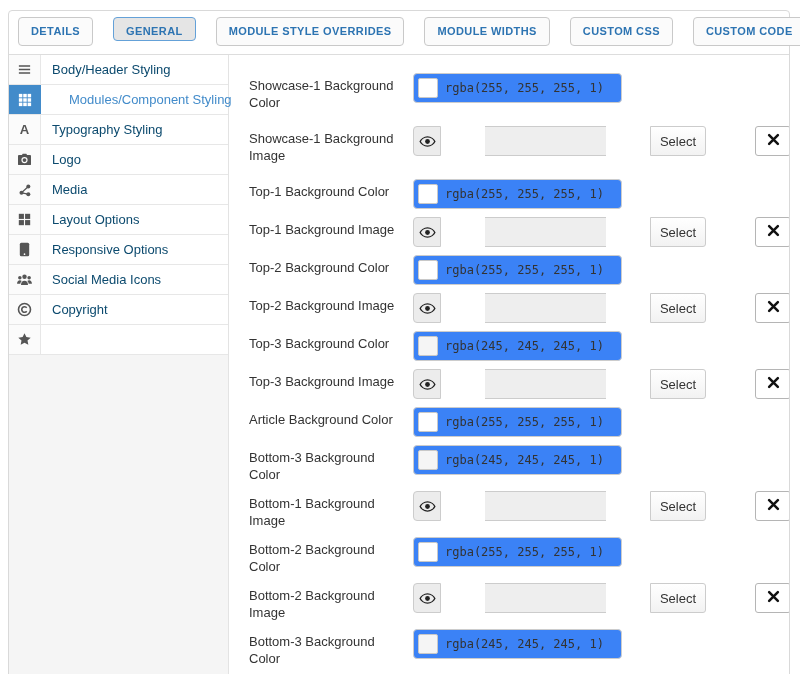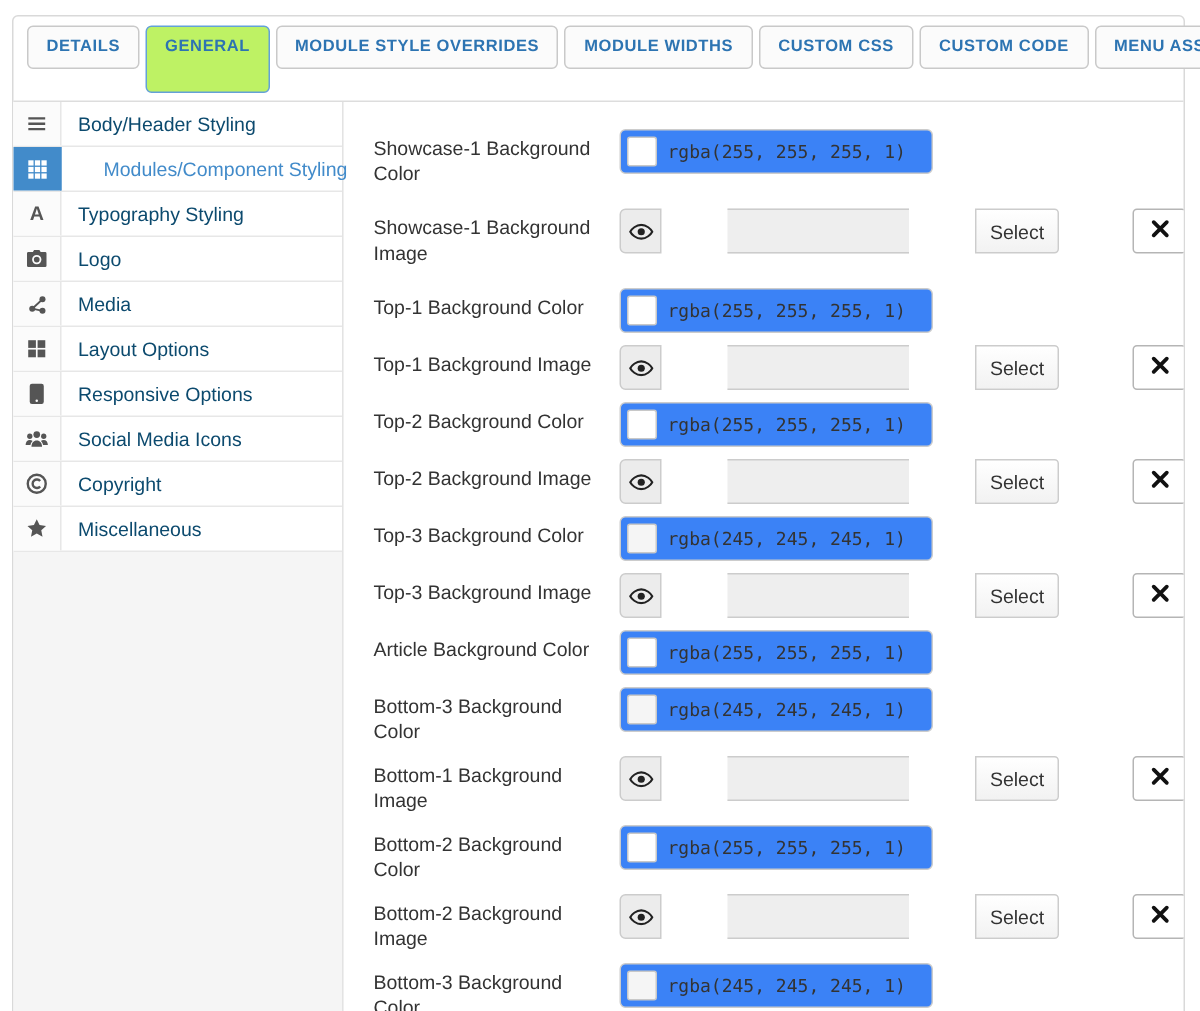--- a/index.html
+++ b/index.html
@@ -2,27 +2,27 @@
 <html><head>
 <meta charset="utf-8">
 <style>
   * { box-sizing: border-box; margin: 0; padding: 0; }
   html, body { width: 800px; height: 674px; overflow: hidden; background: #fff;
     font-family: "Liberation Sans", sans-serif; }
   .panel { position: absolute; left: 8px; top: 10px; width: 782px; height: 700px;
     background: #fff; border: 1px solid #d9d9d9; border-radius: 4px; }
 
   
-  .tab-bar { display: flex; align-items: flex-start; gap: 4px; padding: 6px 9px 8px;
+  .tab-bar { display: flex; align-items: flex-start; gap: 20px; padding: 6px 9px 8px;
     border-bottom: 1px solid #ddd; }
   .tab { background: #fbfbfb; border: 1px solid #c9c9c9; border-radius: 4px;
     color: #2d74b2; font-weight: bold; font-size: 11px; letter-spacing: 0.4px;
     padding: 8px 12px; line-height: 11px; cursor: pointer; white-space: nowrap;
     font-family: inherit; }
-  .tab.active { background: #bef264; border-color: #64a1d8; padding-bottom: 24px;
+  .tab.active { background: #e5e5e5; border-color: #64a1d8; padding-bottom: 3px;
     margin-bottom: -3px; position: relative; z-index: 2; }
 
   
   .body-wrap { display: flex; height: 654px; }
   .sidebar { width: 220px; min-width: 220px; background: #f5f5f5;
     border-right: 1px solid #e3e3e3; }
   .nav-item { display: flex; height: 30px; background: #fff;
     border-bottom: 1px solid #e7e7e7; cursor: pointer; }
   .icon-cell { width: 32px; min-width: 32px; display: flex; align-items: center;
     justify-content: center; border-right: 1px solid #e7e7e7; background: #fbfbfb;
@@ -176,21 +176,20 @@
             </svg>
           </span>
           <span class="nav-label">Copyright</span>
         </div>
         <div class="nav-item">
           <span class="icon-cell">
             <svg width="15" height="15" viewBox="0 0 16 16">
               <path d="M8 1.2l2 4.2 4.6.6-3.4 3.1.9 4.5L8 11.4l-4.1 2.2.9-4.5L1.4 6l4.6-.6z" fill="currentColor"></path>
             </svg>
           </span>
-          <span class="nav-label">Miscellaneous</span>
         </div>
       </div>
     <div class="content" id="form-content">
         <div class="form-row tall">
           <label class="field-label">Showcase-1 Background Color</label>
           <div class="color-input">
             <span class="swatch" style="background: rgb(255, 255, 255);"></span>
             <input class="color-value" type="text" value="rgba(255, 255, 255, 1)" style="">
           </div>
         </div>

